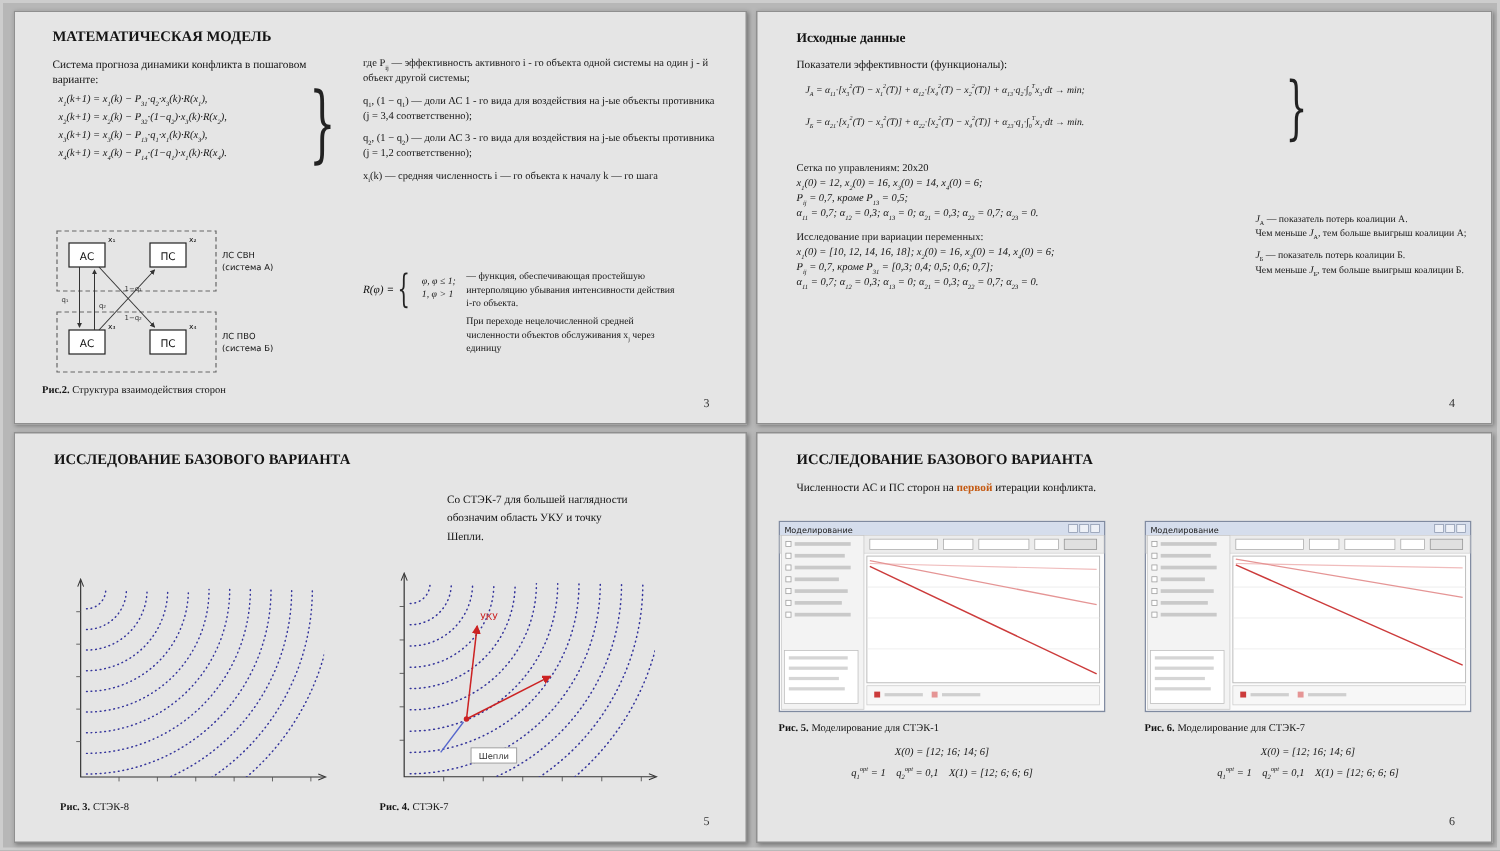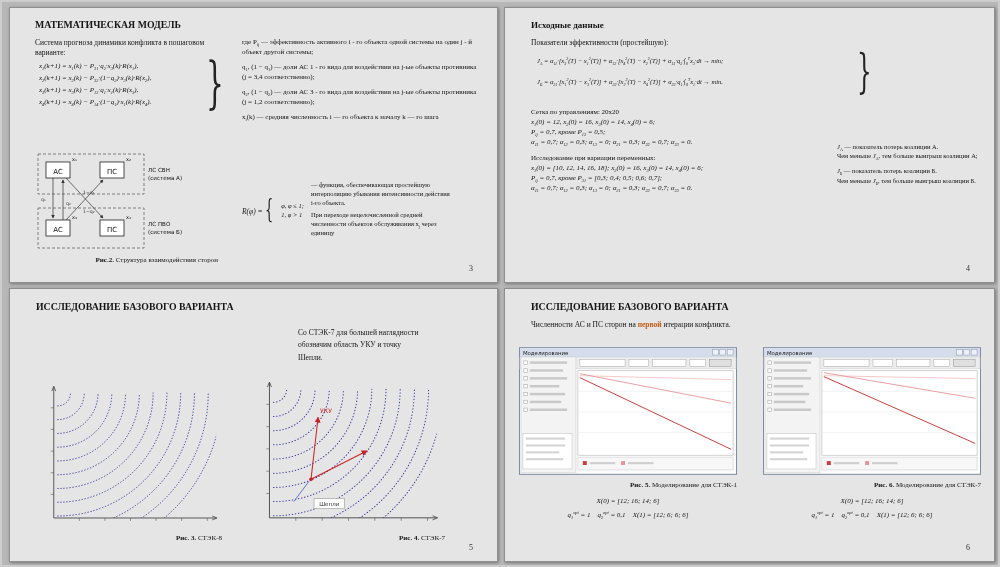--- a/index.html
+++ b/index.html
@@ -18,21 +18,21 @@
   #s6 { left:502px;top:286px; width:491px; height:274px; }
   .abs { position:absolute; }
   .stitle { font-weight:bold; font-size:9.8px; }
   .t75 { font-size:7.5px; line-height:1.38; }
   .t7  { font-size:7px;   line-height:1.42; }
   .t65 { font-size:6.5px; line-height:1.42; }
   .math { font-style:italic; }
   .hl { color:#c45911; font-weight:bold; }
   .brace { font-family:"DejaVu Serif",serif; line-height:1; color:#222; transform:scaleX(.5); transform-origin:left top; font-weight:300; }
   .pagenum { font-size:8px; color:#333; }
-  .figcap { font-size:7px; text-align:right; }
+  .figcap { font-size:7px; text-align:left; }
   .figcap b { font-weight:bold; }
   sub, sup { font-size:.62em; line-height:0; }
   p { margin:0 0 5px 0; }
 </style>
 </head>
 <body>
 
 <div class="canvas">
 
   <div class="slide" id="s3">
@@ -48,21 +48,21 @@
     <div class="abs brace" style="left:196px;top:47px;font-size:56px">}</div>
 
     <div class="abs t7" style="left:232px;top:30px;width:238px">
       <p>где P<sub>ij</sub> — эффективность активного i - го объекта одной системы на один j - й объект другой системы;</p>
       <p>q<sub>1</sub>, (1 − q<sub>1</sub>) — доли АС 1 - го вида для воздействия на j-ые объекты противника (j = 3,4 соответственно);</p>
       <p>q<sub>2</sub>, (1 − q<sub>2</sub>) — доли АС 3 - го вида для воздействия на j-ые объекты противника (j = 1,2 соответственно);</p>
       <p>x<sub>i</sub>(k) — средняя численность i — го объекта к началу k — го шага</p>
     </div>
 
     <div class="abs" style="left:232px;top:172px;width:242px">
-      <div style="display:flex;align-items:center">
+      <div style="display:flex;align-items:flex-start">
         <div class="t75 math" style="padding-top:8px;white-space:nowrap">R(φ) =</div>
         <div class="brace" style="font-size:26px;margin:0 0 0 2px">{</div>
         <div class="t65 math" style="padding-top:3px;white-space:nowrap">
           <div>φ, φ ≤ 1;</div>
           <div>1, φ &gt; 1</div>
         </div>
         <div class="t65" style="margin-left:7px;width:140px">
           <div>— функция, обеспечивающая простейшую интерполяцию убывания интенсивности действия i-го объекта.</div>
           <div style="margin-top:2px">При переходе нецелочисленной средней численности объектов обслуживания x<sub>j</sub> через единицу</div>
         </div>
@@ -114,21 +114,21 @@
         <text x="112" y="84">(система Б)</text>
       </g>
     </svg>
     <div class="abs figcap" style="left:18px;top:248px;width:190px"><b>Рис.2.</b><span> Структура взаимодействия сторон</span></div>
 
     <div class="abs pagenum" style="right:24px;bottom:9px">3</div>
   </div>
 
   <div class="slide" id="s4">
     <div class="abs stitle" style="left:26px;top:12px;font-size:9px">Исходные данные</div>
-    <div class="abs t75" style="left:26px;top:30px">Показатели эффективности (простейшую):</div>
+    <div class="abs t75" style="left:26px;top:30px">Показатели эффективности (функционалы):</div>
 
     <div class="abs t65 math" style="left:32px;top:48px;width:318px">
       <div><i>J</i><sub>А</sub> = α<sub>11</sub>·[x<sub>3</sub><sup>2</sup>(T) − x<sub>1</sub><sup>2</sup>(T)] + α<sub>12</sub>·[x<sub>4</sub><sup>2</sup>(T) − x<sub>2</sub><sup>2</sup>(T)] + α<sub>13</sub>·q<sub>2</sub>·∫<sub>0</sub><sup>T</sup>x<sub>3</sub>·dt → min;</div>
       <div style="margin-top:12px"><i>J</i><sub>Б</sub> = α<sub>21</sub>·[x<sub>1</sub><sup>2</sup>(T) − x<sub>3</sub><sup>2</sup>(T)] + α<sub>22</sub>·[x<sub>2</sub><sup>2</sup>(T) − x<sub>4</sub><sup>2</sup>(T)] + α<sub>23</sub>·q<sub>1</sub>·∫<sub>0</sub><sup>T</sup>x<sub>1</sub>·dt → min.</div>
     </div>
     <div class="abs brace" style="left:352px;top:40px;font-size:46px">}</div>
 
     <div class="abs t7" style="left:26px;top:100px;width:300px">
       <div>Сетка по управлениям: 20х20</div>
       <div class="math">x<sub>1</sub>(0) = 12, x<sub>2</sub>(0) = 16, x<sub>3</sub>(0) = 14, x<sub>4</sub>(0) = 6;</div>

